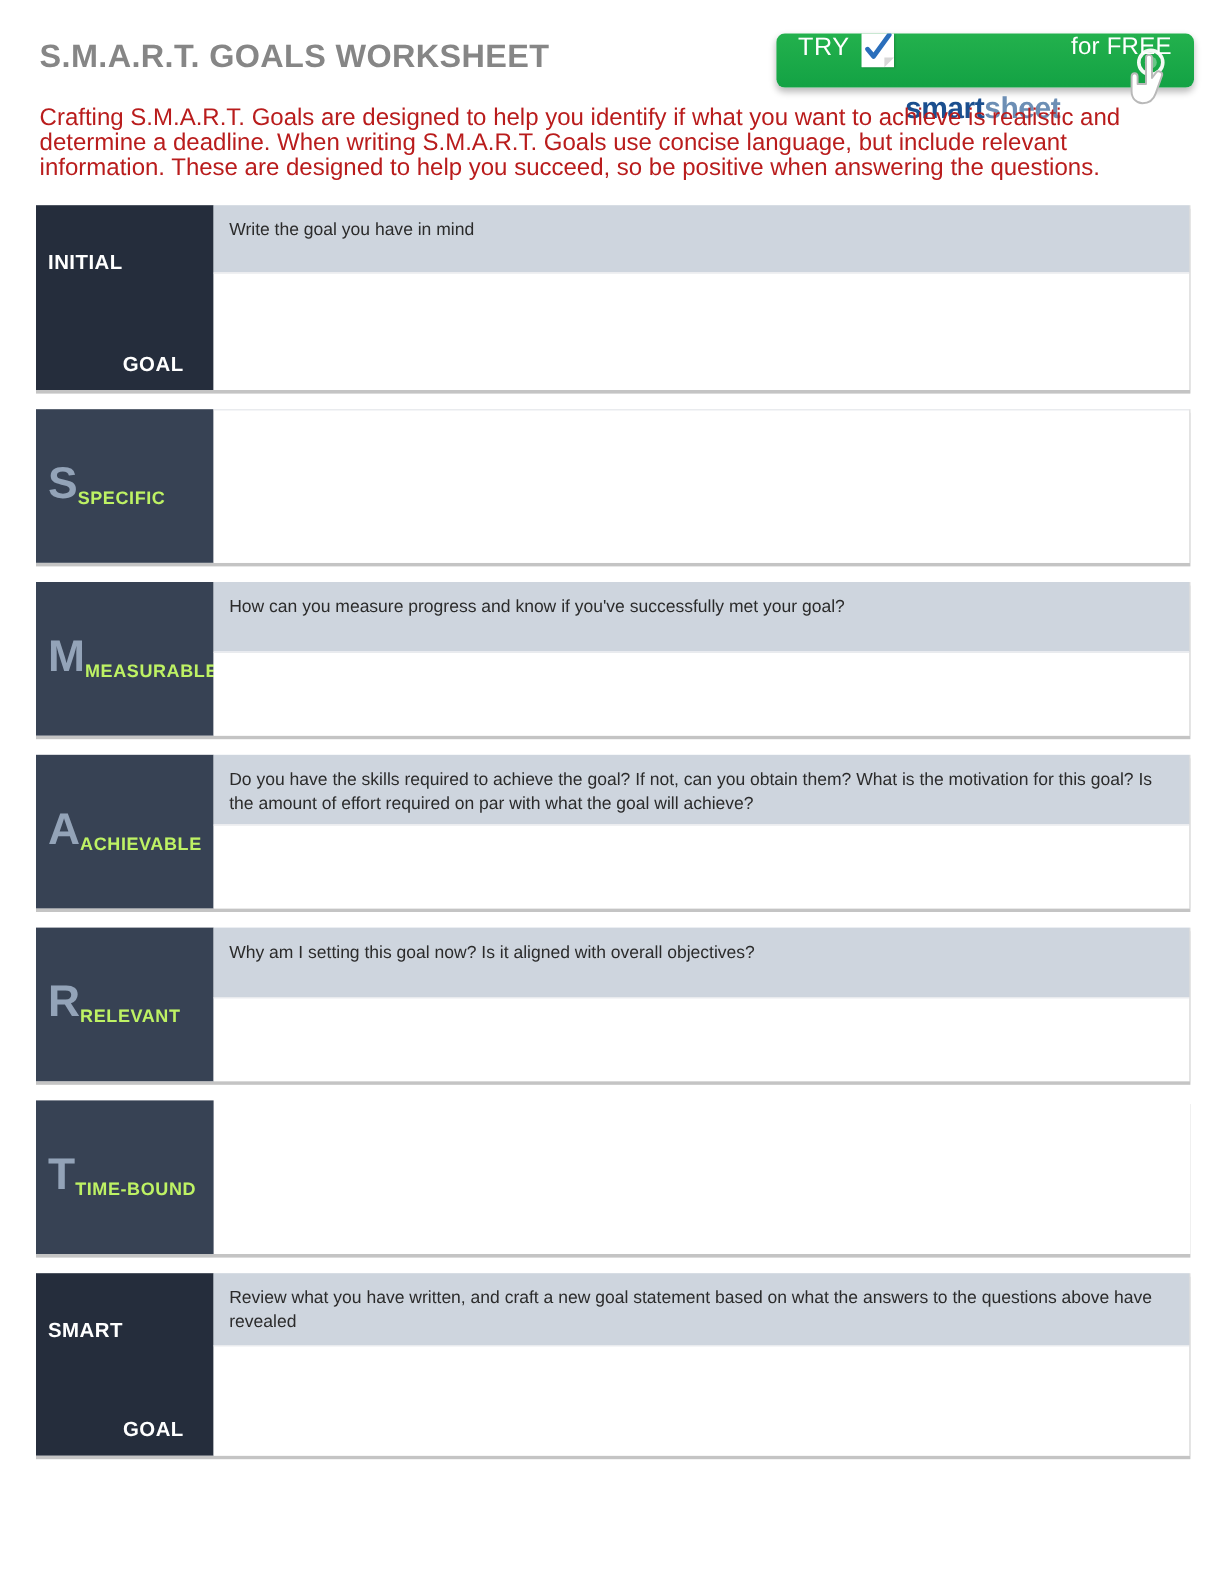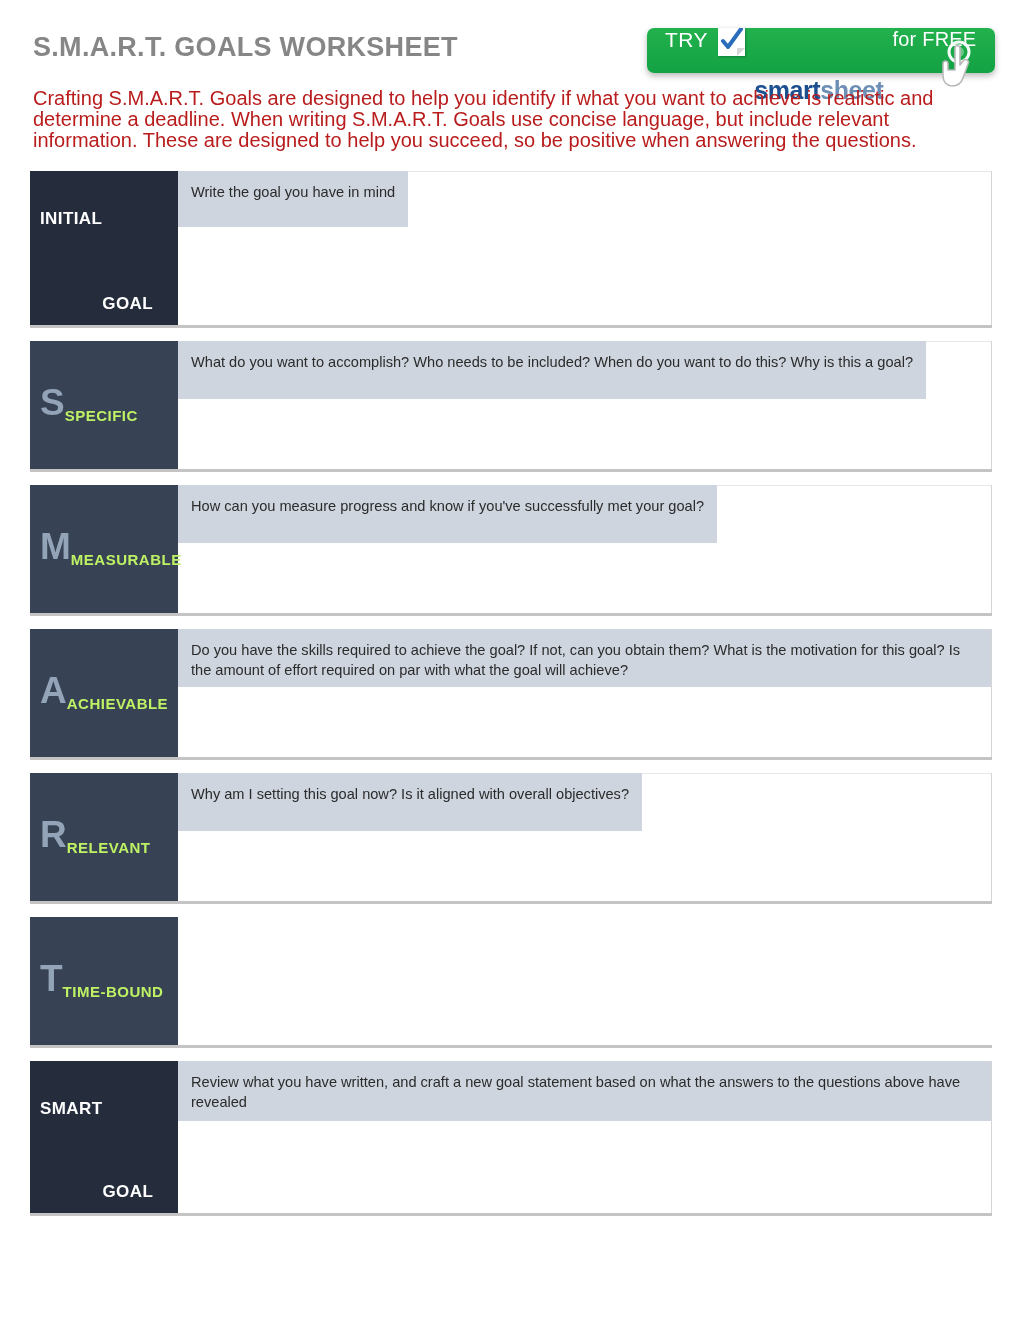--- a/index.html
+++ b/index.html
@@ -163,20 +163,21 @@
     font-size: 15px;
     font-weight: bold;
     letter-spacing: 0.5px;
     color: #bef264;
     margin-top: 25px;
   }
 
   .content-col {
     flex: 1 1 auto;
     display: flex;
+    flex-direction: column;
     min-width: 0;
     border-right: 1px solid #d5d5d5;
     box-sizing: border-box;
   }
   .question {
     background: #ced5de;
     color: #2b2b2b;
     font-size: 14.6px;
     line-height: 20px;
     padding: 11px 13px 12px 13px;
@@ -246,21 +247,20 @@
         <div class="answer"></div>
       </div>
     </div>
 
     <div class="block smart-row">
       <div class="label-col slate">
         <div class="big-letter">S</div>
         <div class="word-label">SPECIFIC</div>
       </div>
       <div class="content-col">
-        <div class="question">What do you want to accomplish? Who needs to be included? When do you want to do this? Why is this a goal?</div>
         <div class="answer"></div>
       </div>
     </div>
 
     <div class="block smart-row">
       <div class="label-col slate">
         <div class="big-letter">M</div>
         <div class="word-label">MEASURABLE</div>
       </div>
       <div class="content-col">

